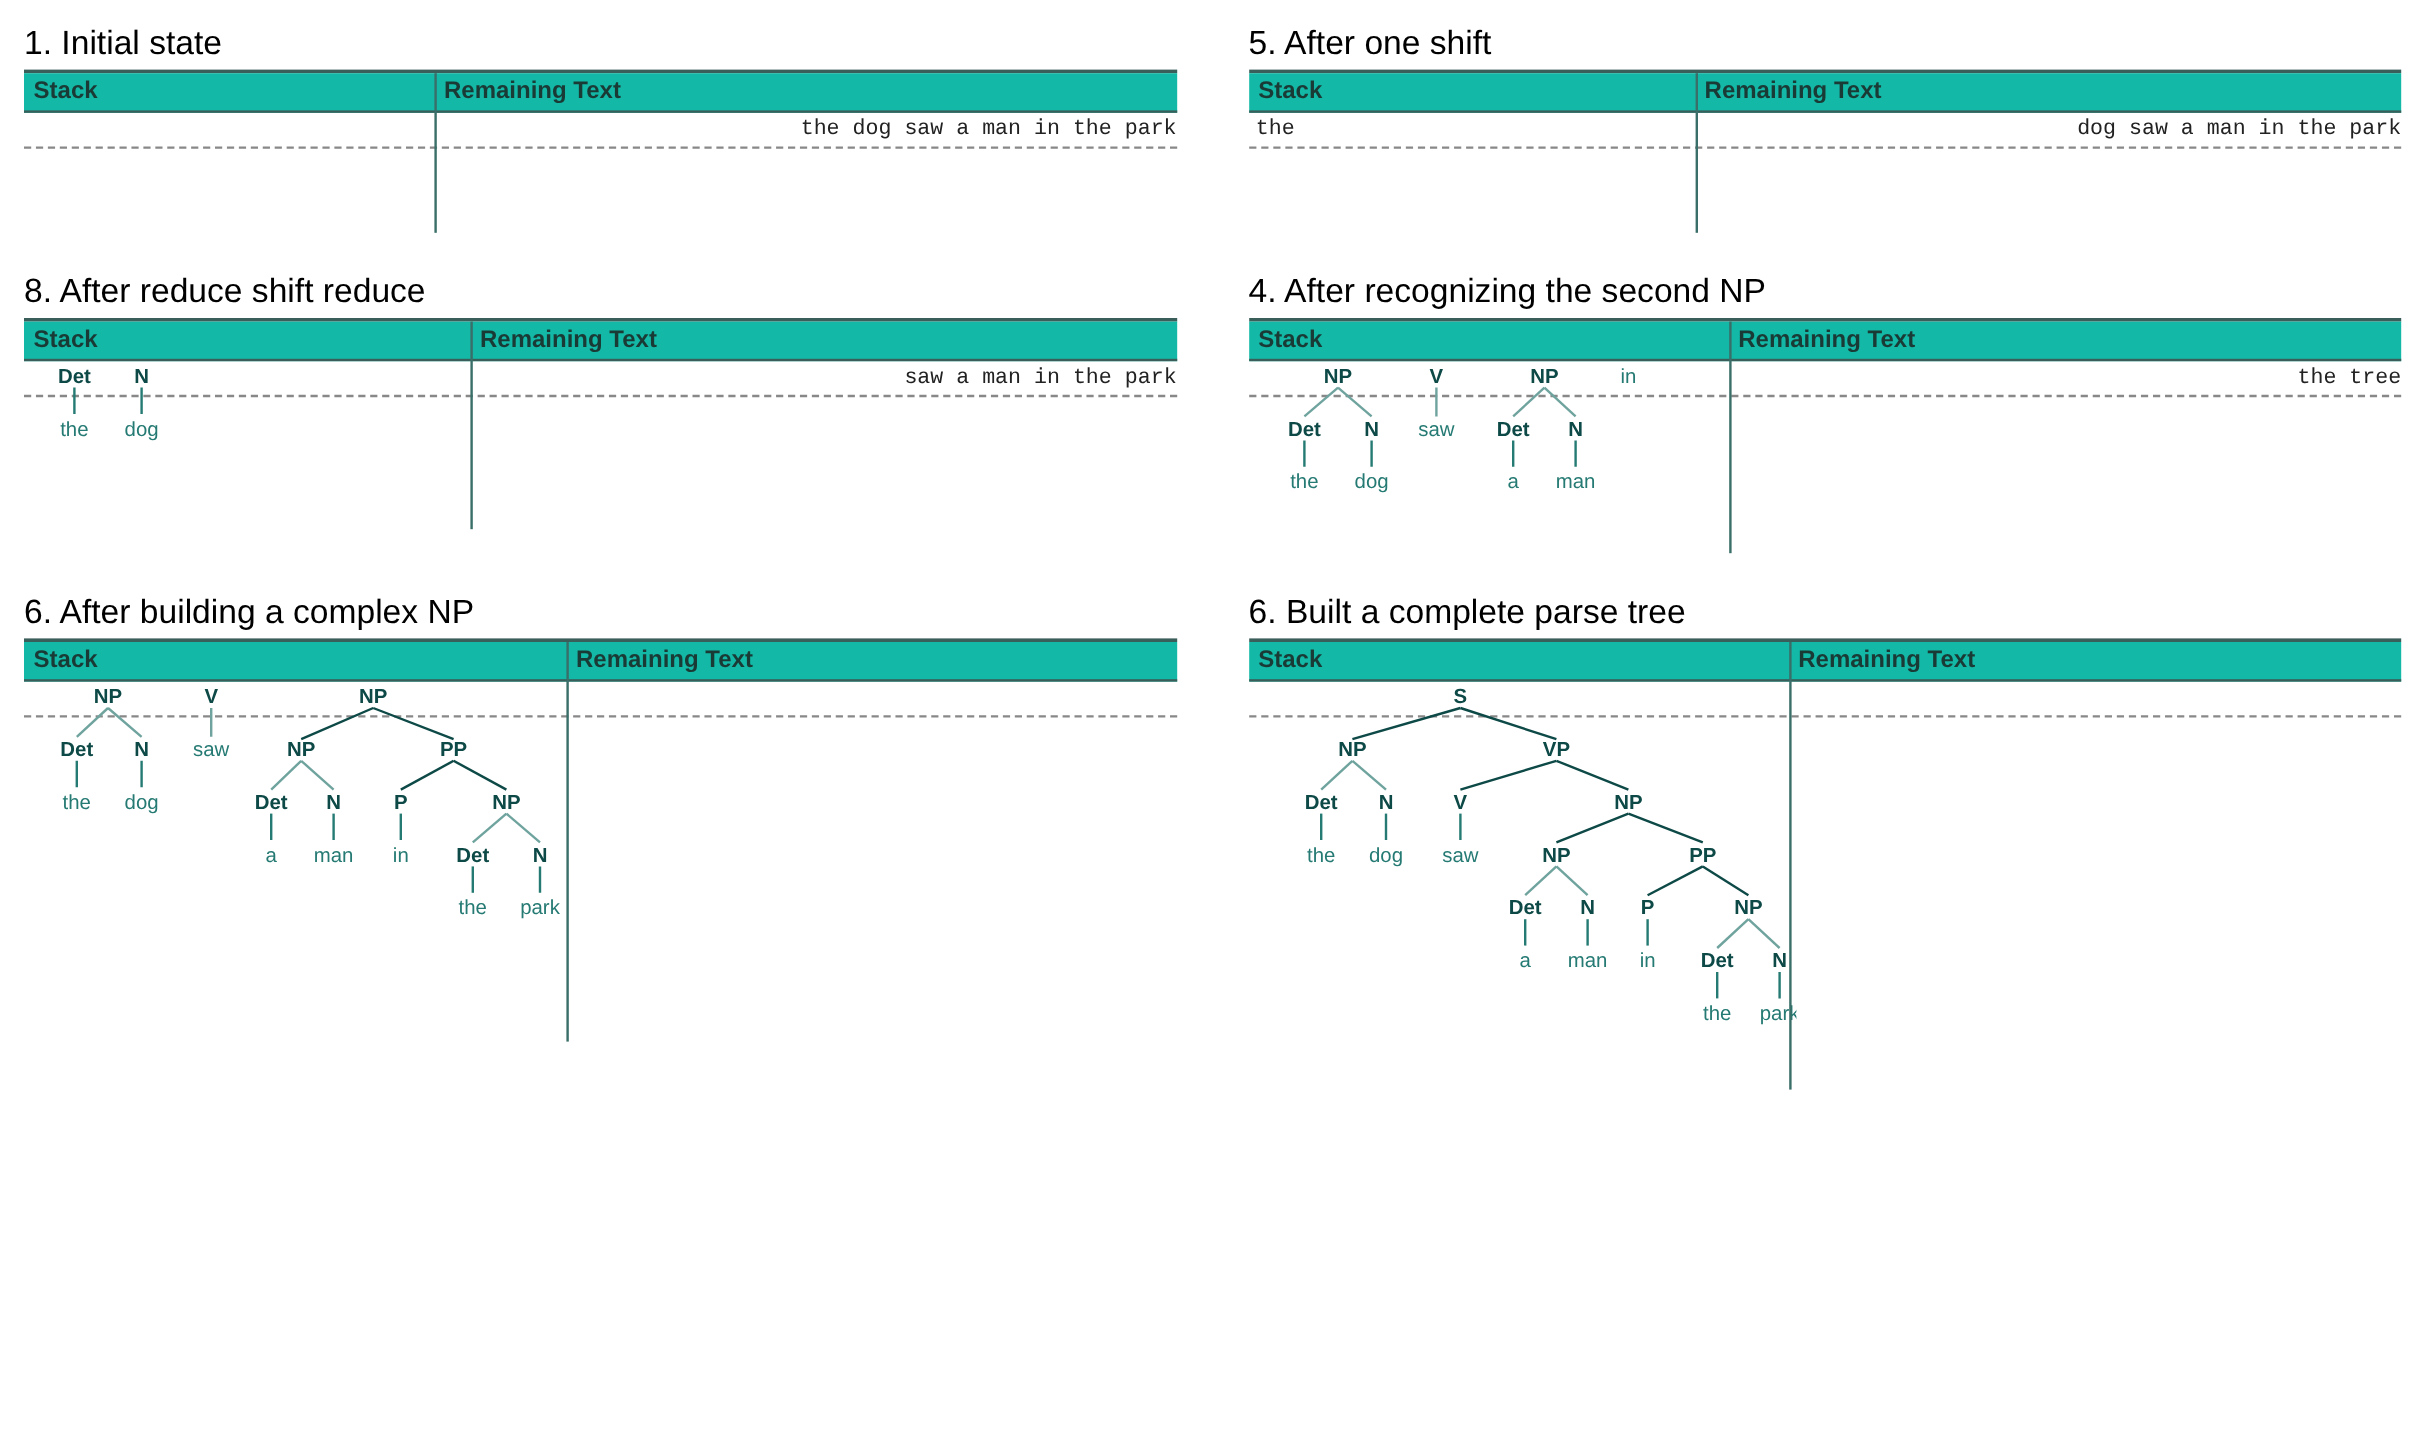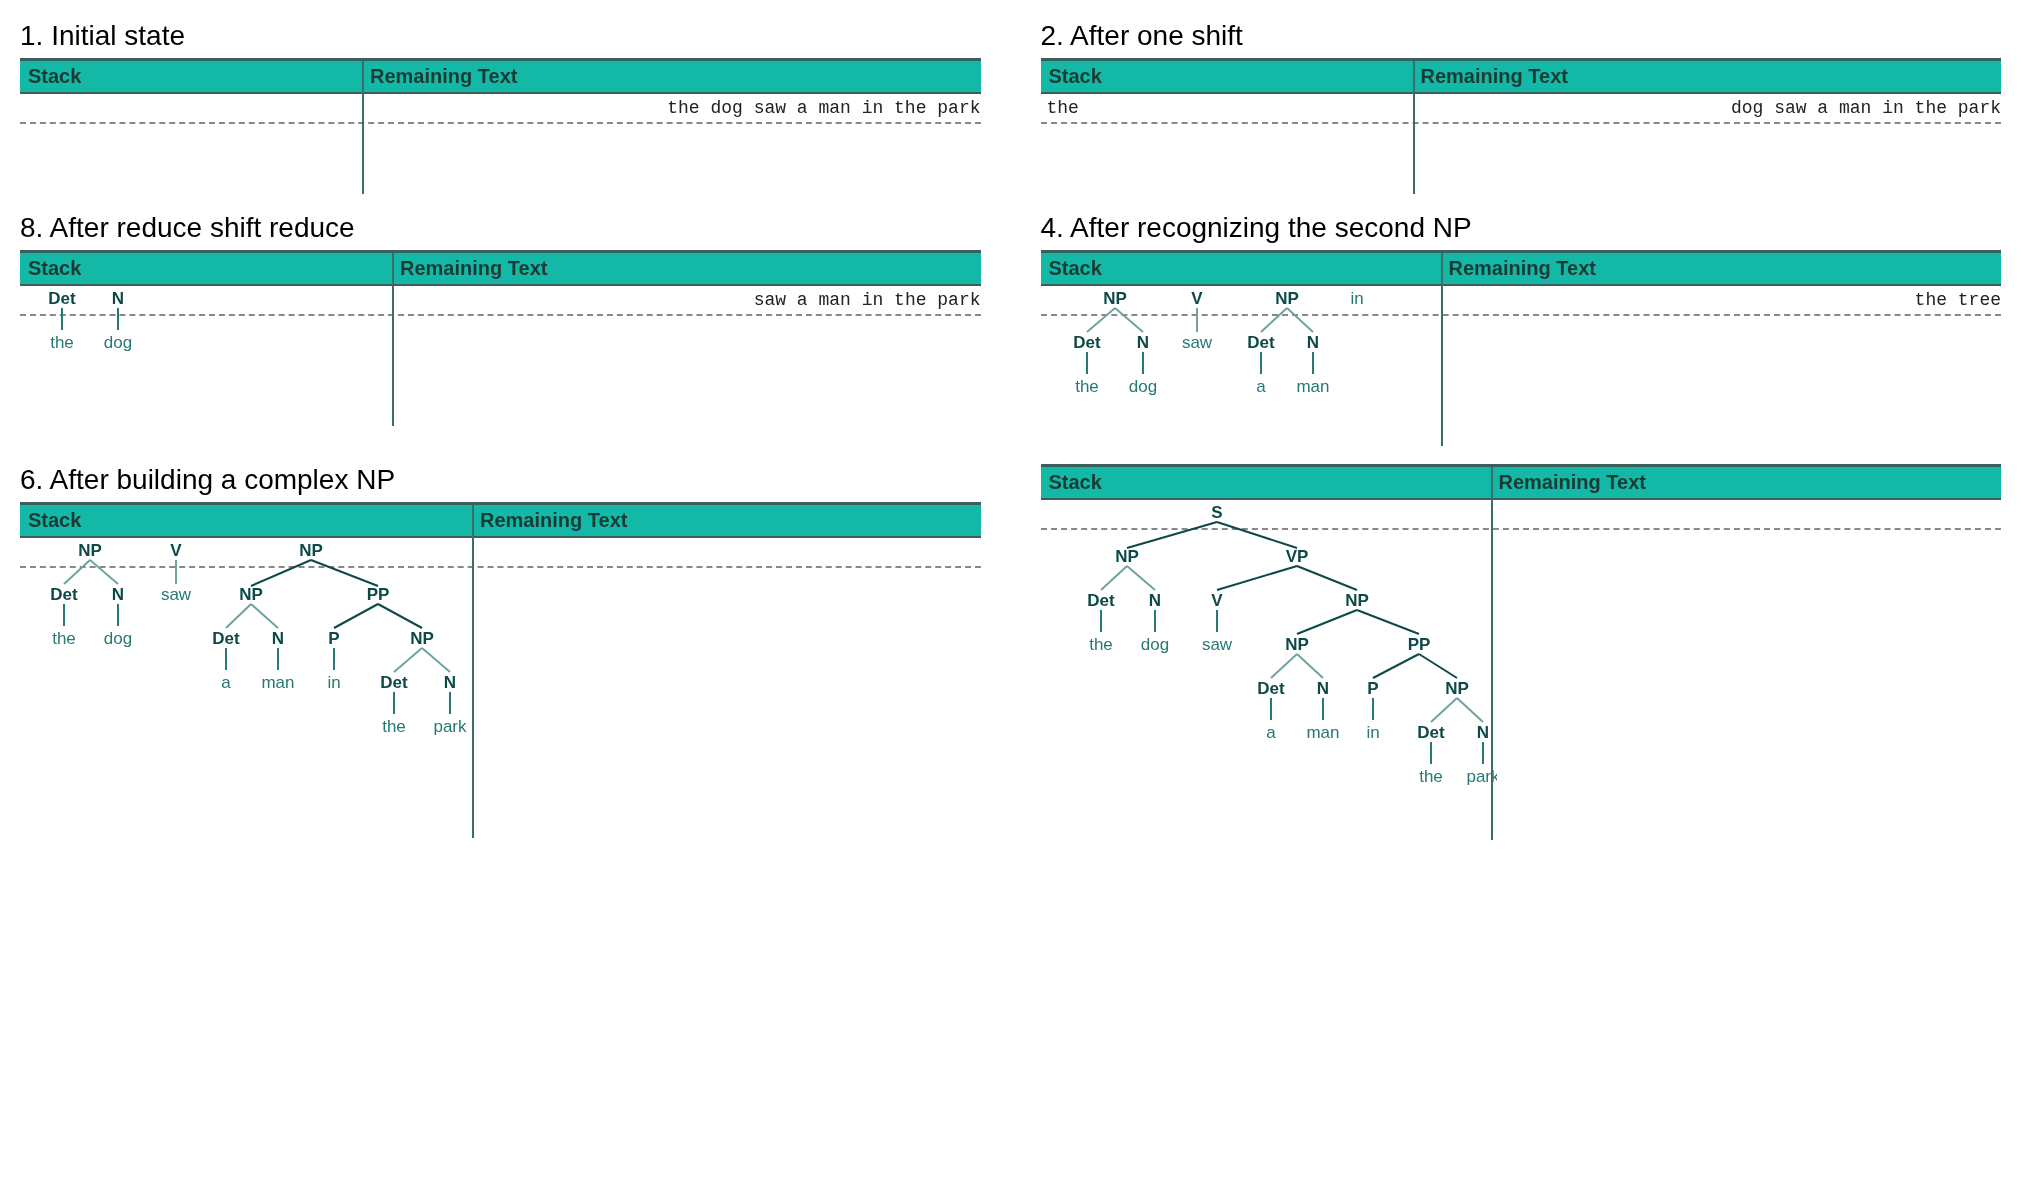--- a/index.html
+++ b/index.html
@@ -5,21 +5,21 @@
   * { box-sizing: border-box; margin: 0; padding: 0; }
   body {
     font-family: Arial, Helvetica, sans-serif;
     background: #fff;
     padding: 20px;
     width: 2021px;
   }
   .grid {
     display: grid;
     grid-template-columns: 1fr 1fr;
-    gap: 18px 60px;
+    gap: 33px 60px;
   }
   .panel { }
   .title {
     font-size: 28px;
     font-weight: 400;
     margin-bottom: 6px;
     color: #000;
   }
   .table {
     border-top: 3px solid #3a5e5a;
@@ -98,21 +98,21 @@
           <div class="th remaining">Remaining Text</div>
         </div>
         <div class="divider" style="left: 342px;"></div>
         <div class="body" style="min-height: 100px;">
           <div class="dashed"></div>
           <div class="remaining-text">the dog saw a man in the park</div>
         </div>
       </div>
     </div>
     <div class="panel">
-      <div class="title">2. After one shift</div>
+      <div class="title">5. After one shift</div>
       <div class="table">
         <div class="headers">
           <div class="th stack" style="width: 372px;">Stack</div>
           <div class="th remaining">Remaining Text</div>
         </div>
         <div class="divider" style="left: 372px;"></div>
         <div class="body" style="min-height: 100px;">
           <div class="dashed"></div>
           <div class="remaining-text">dog saw a man in the park</div>
           <div class="stack-text">the</div>
@@ -233,20 +233,21 @@
               <line x1="368" y1="154" x2="368" y2="176" class="tline"></line>
               <line x1="424" y1="154" x2="424" y2="176" class="tline"></line>
               <text x="368" y="194" text-anchor="middle" class="t">the</text>
               <text x="424" y="194" text-anchor="middle" class="t">park</text>
             </svg>
           </div>
         </div>
       </div>
     </div>
     <div class="panel">
+      <div class="title">6. Built a complete parse tree</div>
       <div class="table">
         <div class="headers">
           <div class="th stack" style="width: 450px;">Stack</div>
           <div class="th remaining">Remaining Text</div>
         </div>
         <div class="divider" style="left: 450px;"></div>
         <div class="body" style="min-height: 340px;">
           <div class="dashed"></div>
           <div style="position: relative; padding-left: 6px; margin-top: -30px;">
             <svg width="450" height="330" class="svg-area">

